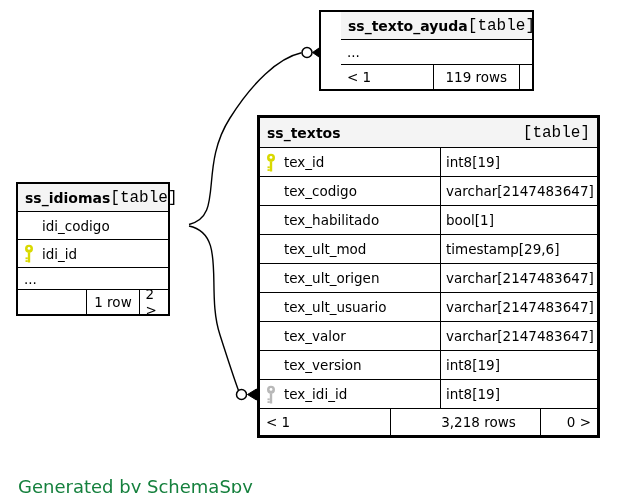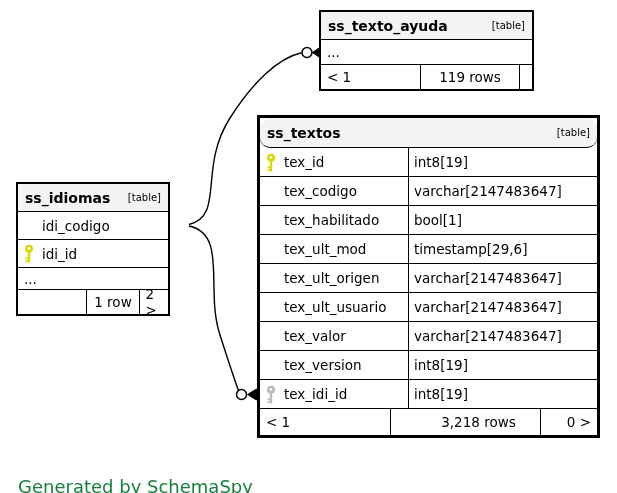--- a/index.html
+++ b/index.html
@@ -11,44 +11,44 @@
   .canvas{position:absolute;inset:0;}
   svg.connectors{position:absolute;left:0;top:0;width:617px;height:493px;}
   .conn-path{fill:none;stroke:#000;stroke-width:1.4;}
   .conn-circle{fill:#fff;stroke:#000;stroke-width:1.5;}
   .conn-arrow{fill:#000;stroke:#000;stroke-width:1;}
 
   .dbtable{position:absolute;background:#fff;border:2px solid #000;box-sizing:border-box;font-size:13.5px;}
   .dbtable.big{border-width:3px;}
   .thead{display:flex;justify-content:space-between;align-items:center;background:var(--header_bg,#f4f4f4);
          border-bottom:1px solid #000;padding:0 7px;height:27px;}
-  .big .thead{height:29px;border-radius:10px;}
+  .big .thead{height:29px;}
   .tname{font-weight:bold;font-size:14px;cursor:pointer;}
-  .ttype{font-size:10px;}
+  .ttype{font-size:16px;font-family:Liberation Mono, monospace;}
 
   .crow{display:flex;align-items:center;border-bottom:1px solid #000;height:29px;box-sizing:border-box;}
   .crow:last-of-type{}
   .cname{display:flex;align-items:center;height:100%;padding-left:4px;box-sizing:border-box;flex:0 0 auto;}
-  .big .cname{width:149px;border-right:1px solid #000;}
+  .big .cname{width:181px;border-right:1px solid #000;}
   .keyslot{width:13px;height:19px;margin-right:7px;display:inline-flex;align-items:center;justify-content:center;flex:0 0 auto;}
   .ctype{padding-left:5px;white-space:nowrap;}
   .key.pk{color:var(--pk_key,#d9d900);}
   .key.fk{color:var(--fk_key,#b8b8b8);}
 
   .ellipsis-row{display:flex;align-items:center;border-bottom:1px solid #000;height:25px;padding-left:6px;box-sizing:border-box;}
   .tfoot{display:flex;align-items:stretch;height:24px;}
   .big .tfoot{height:26px;}
   .fcell{display:flex;align-items:center;box-sizing:border-box;padding:0 6px;}
   .fcell + .fcell{border-left:1px solid #000;}
   .fcell.c{justify-content:center;margin-left:36px;}
   .fcell.r{justify-content:flex-end;}
   .fcell.grow{flex:1 1 auto;}
 
   
-  #t-ayuda{left:319px;top:10px;width:215px;}
+  #t-ayuda{left:319px;top:10px;width:215px;padding-left:20px;}
   #t-ayuda .f1{width:65px;}
   #t-ayuda .f2{width:102px;}
   #t-textos{left:257px;top:115px;width:343px;}
   #t-textos .f1{width:94px;}
   #t-textos .f2{width:150px;padding-left:32px;}
   #t-idiomas{left:16px;top:182px;width:154px;}
   #t-idiomas .crow{height:28px;}
   #t-idiomas .ellipsis-row{height:22px;}
   #t-idiomas .f1{width:42px;}
   #t-idiomas .f2{width:71px;}

